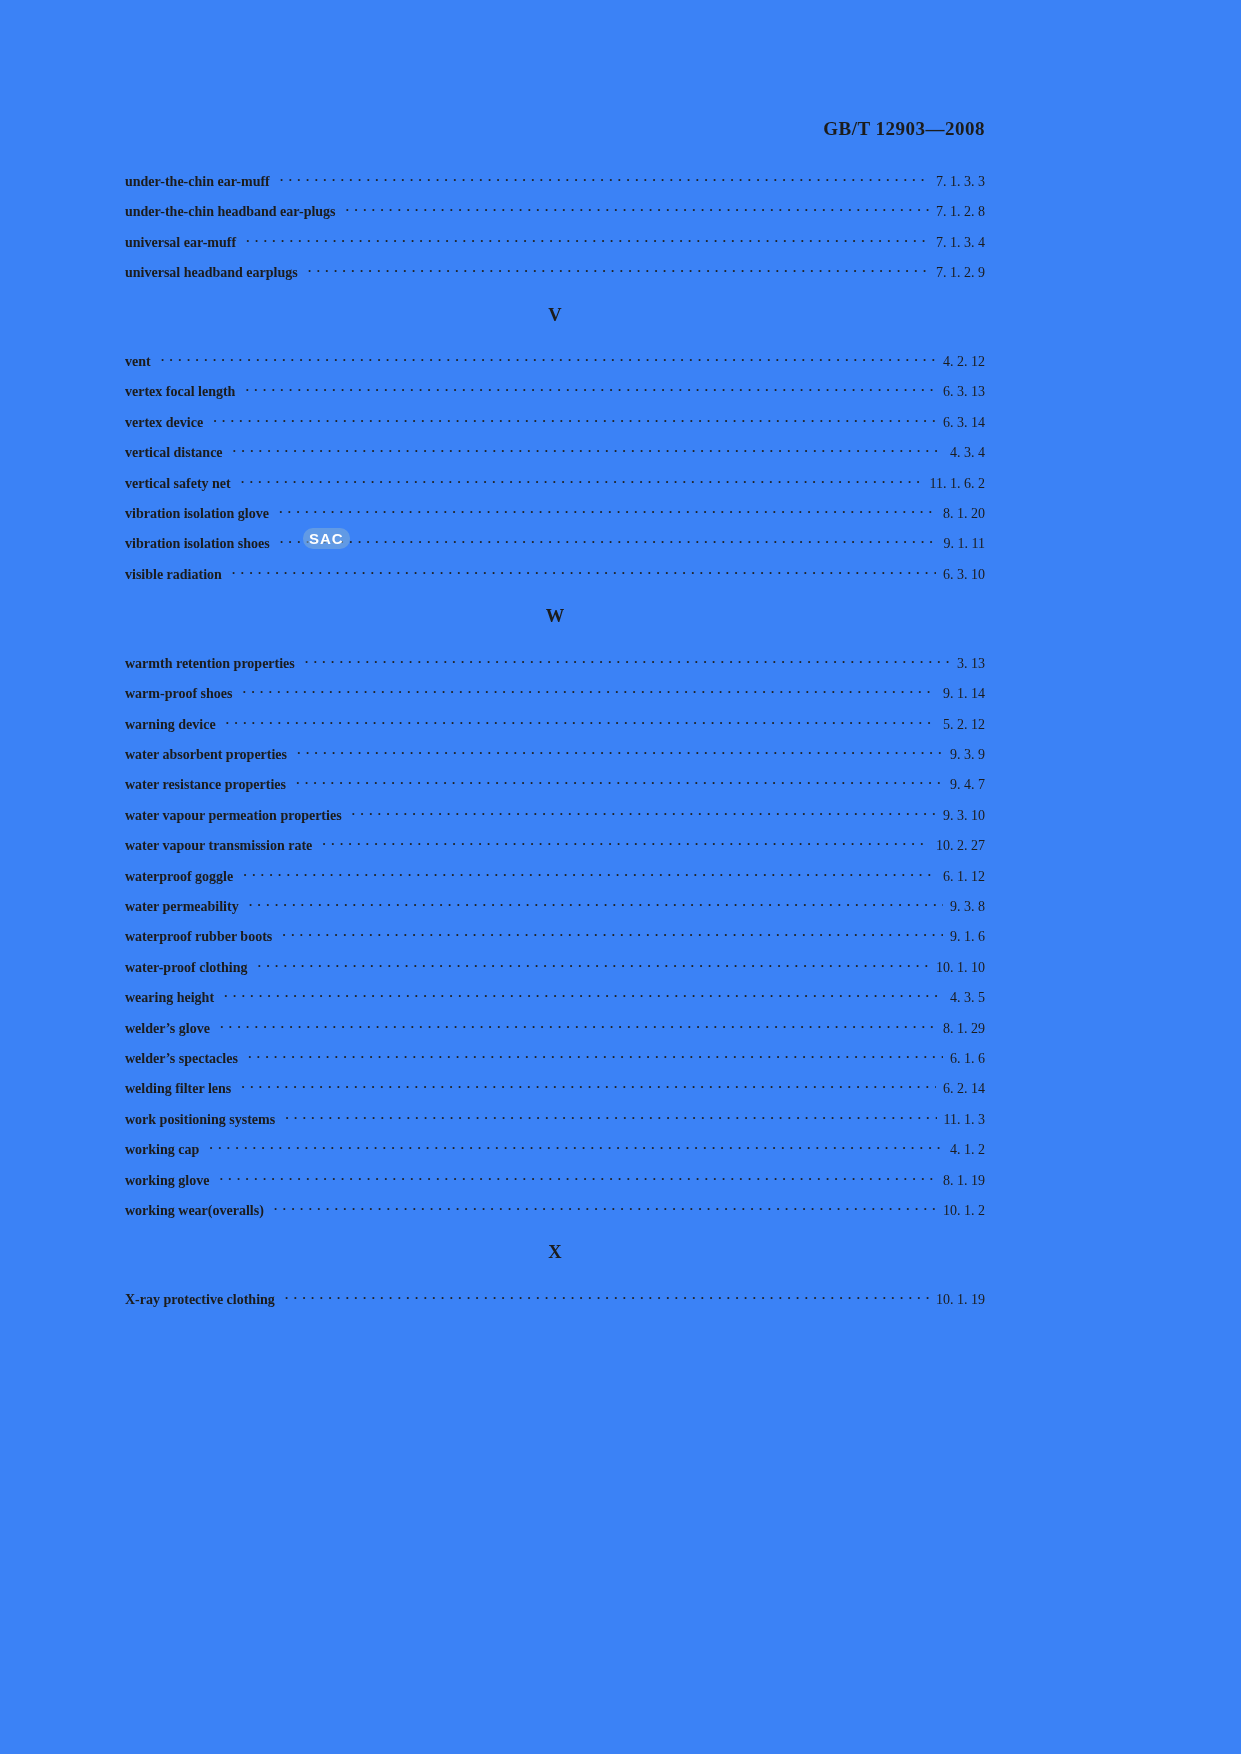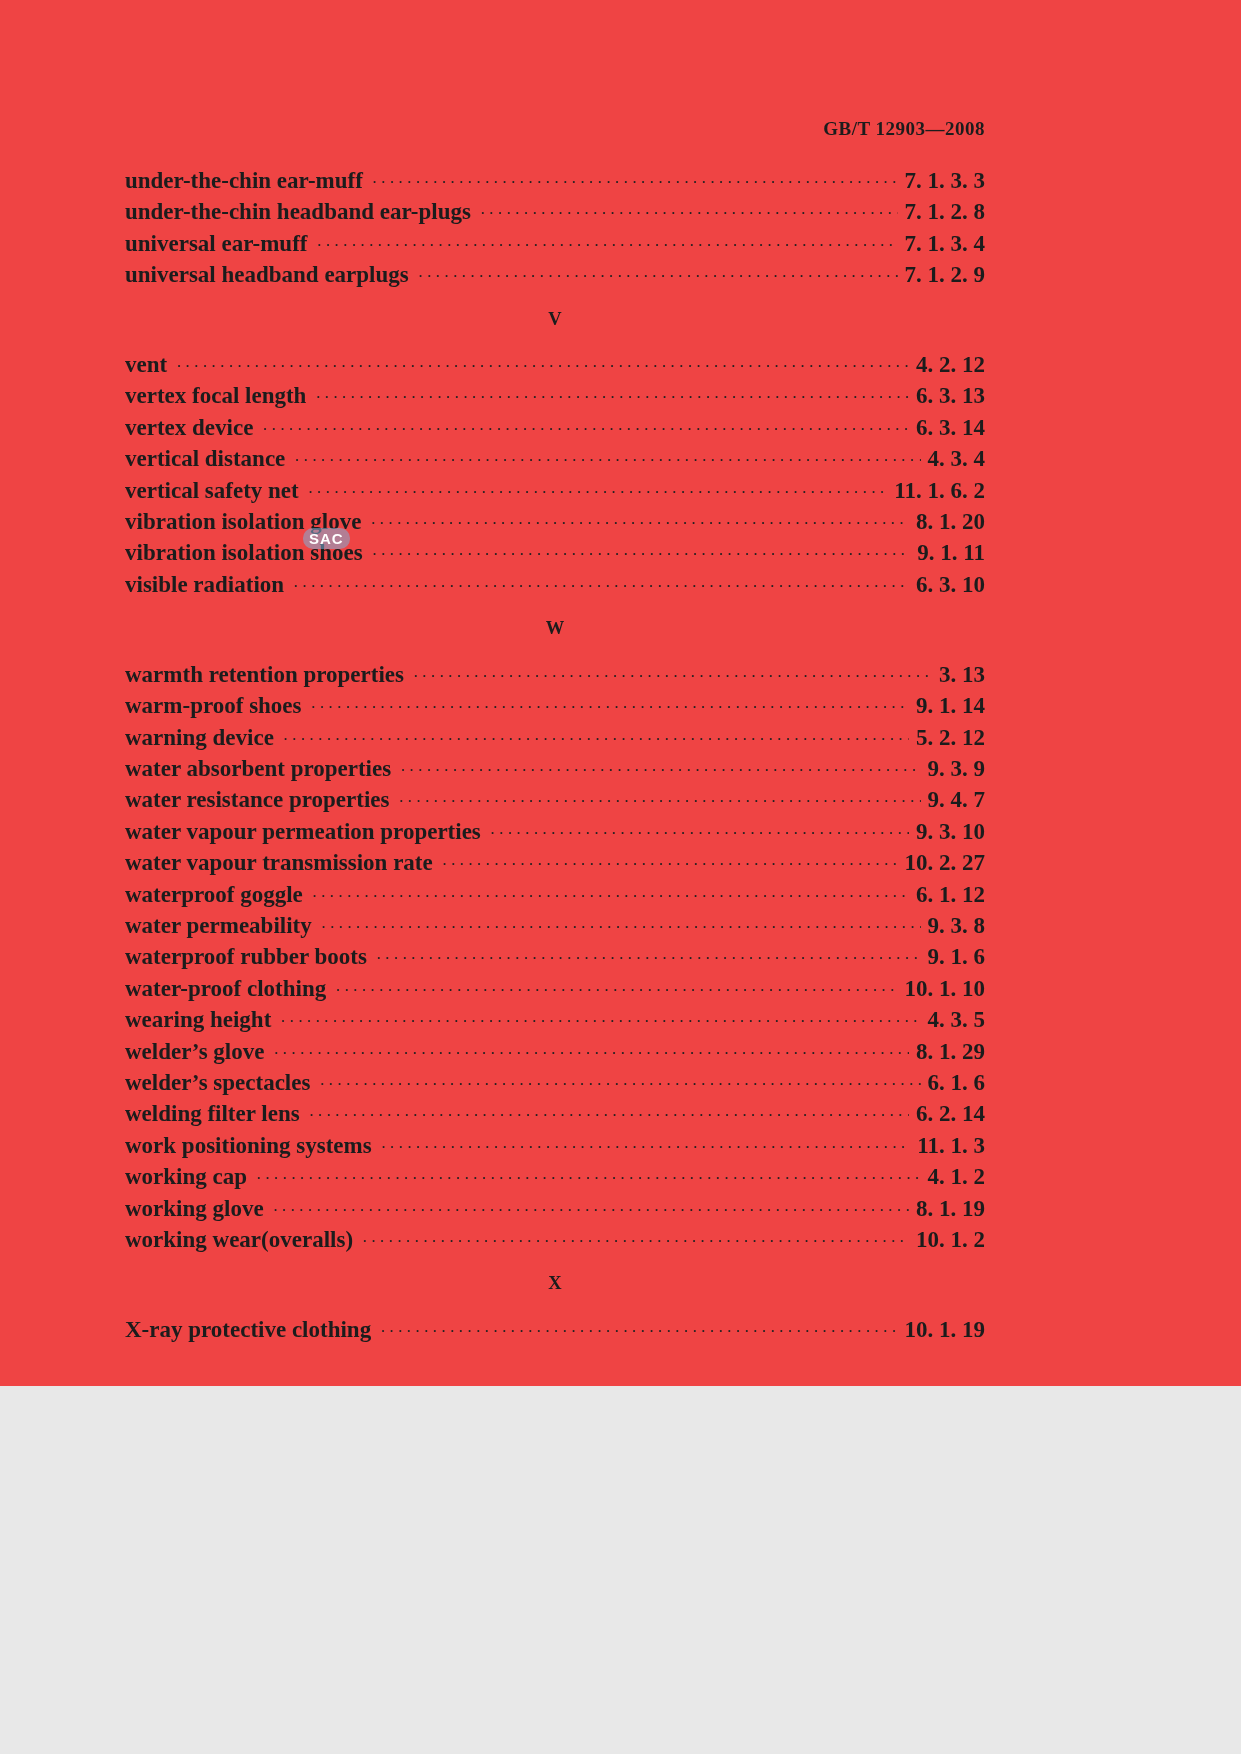--- a/index.html
+++ b/index.html
@@ -3,23 +3,23 @@
 <meta charset="utf-8">
 <style>
   html, body {
     margin: 0;
     padding: 0;
     background: #e8e8e8;
   }
   .page {
     position: relative;
     width: 1241px;
-    height: 1386px;
+    height: 1754px;
     margin: 0 auto;
-    background: #ef4444;
+    background: #3b82f6;
     font-family: "Liberation Serif", "DejaVu Serif", serif;
     color: #1c1c1c;
     overflow: hidden;
   }
   .header {
     position: absolute;
     top: 118px;
     left: 125px;
     right: 256px;
     text-align: right;
@@ -30,21 +30,21 @@
   .index {
     position: absolute;
     top: 166px;
     left: 125px;
     right: 256px;
   }
   .row {
     display: flex;
     align-items: baseline;
     line-height: 29.4px;
-    font-size: 23px;
+    font-size: 14px;
     white-space: nowrap;
   }
   .term {
     font-weight: 700;
     flex: 0 0 auto;
   }
   .leader {
     flex: 1 1 auto;
     overflow: hidden;
     margin: 0 7px 0 9px;
@@ -52,21 +52,21 @@
     min-width: 20px;
   }
   .leader::after {
     content: "····································································································································································································································································";
     letter-spacing: 3px;
     font-size: 17px;
     color: #222222;
   }
   .ref {
     flex: 0 0 auto;
-    font-weight: 700;
+    font-weight: 400;
     text-align: left;
   }
   .letter {
     text-align: center;
     font-weight: 700;
     font-size: 18.5px;
     line-height: 29.4px;
     margin-top: 13px;
     margin-bottom: 16px;
   }

